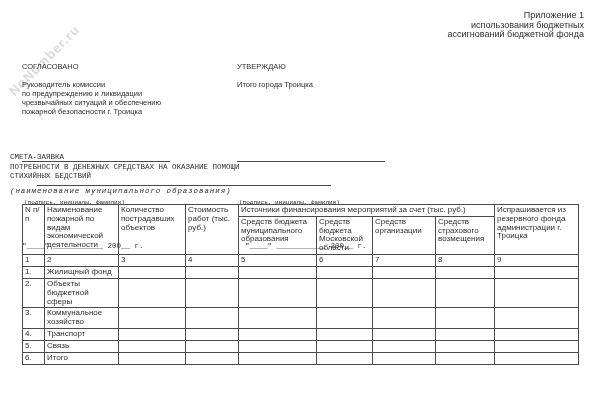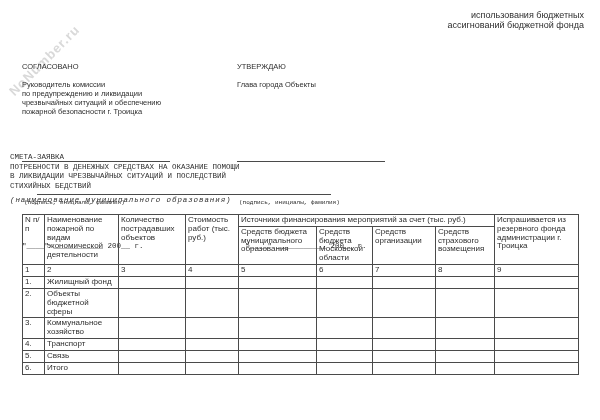--- a/index.html
+++ b/index.html
@@ -59,21 +59,21 @@
   .title-block .name-rule{
     width:294px;margin:3px auto 0 auto;
     border-top:1px solid #4a4a4a;height:0;
   }
   .title-block .name-caption{
     margin-top:1px;letter-spacing:0.9px;font-size:7.5px;font-style:italic;
   }
 
   
   table.smeta{
-    position:absolute;left:22px;top:214px;
+    position:absolute;left:22px;top:204px;
     width:556px;border-collapse:collapse;table-layout:fixed;
     font-family:"Liberation Sans", sans-serif;
     font-size:8px;line-height:8.8px;color:#2e2e2e;
   }
   table.smeta th, table.smeta td{
     border:1px solid #4a4a4a;
     padding:1px 2px;
     vertical-align:top;text-align:left;
     font-weight:normal;
     overflow:hidden;
@@ -82,53 +82,53 @@
   table.smeta tr.body-row td{height:9px;}
 </style>
 </head>
 <body>
 
 <div class="page">
 
   <div class="watermark">NoNumber.ru</div>
 
   <div class="annex">
+    <div>Приложение 1</div>
     <div>использования бюджетных</div>
     <div>ассигнований бюджетной фонда</div>
   </div>
 
   <div class="approve approve-left">
     <div class="status">СОГЛАСОВАНО</div>
     <div>Руководитель комиссии</div>
     <div>по предупреждению и ликвидации</div>
     <div>чрезвычайных ситуаций и обеспечению</div>
     <div>пожарной безопасности г. Троицка</div>
   </div>
 
   <div class="approve approve-right">
     <div class="status">УТВЕРЖДАЮ</div>
-    <div>Глава города Объекты</div>
+    <div>Итого города Троицка</div>
   </div>
 
   <div class="sig sig-left">
     <div class="rule"></div>
     <div class="caption">(подпись, инициалы, фамилия)</div>
     <div class="date">"____" ___________ 200__ г.</div>
   </div>
 
   <div class="sig sig-right">
     <div class="rule"></div>
     <div class="caption">(подпись, инициалы, фамилия)</div>
     <div class="date">"____" ___________ 200__ г.</div>
   </div>
 
   <div class="title-block">
     <div>СМЕТА-ЗАЯВКА</div>
     <div>ПОТРЕБНОСТИ В ДЕНЕЖНЫХ СРЕДСТВАХ НА ОКАЗАНИЕ ПОМОЩИ</div>
-    <div>В ЛИКВИДАЦИИ ЧРЕЗВЫЧАЙНЫХ СИТУАЦИЙ И ПОСЛЕДСТВИЙ</div>
     <div>СТИХИЙНЫХ БЕДСТВИЙ</div>
     <div class="name-rule"></div>
     <div class="name-caption">(наименование муниципального образования)</div>
   </div>
 
   <table class="smeta">
     <colgroup>
       <col style="width:22px">
         <col style="width:74px">
         <col style="width:67px">

